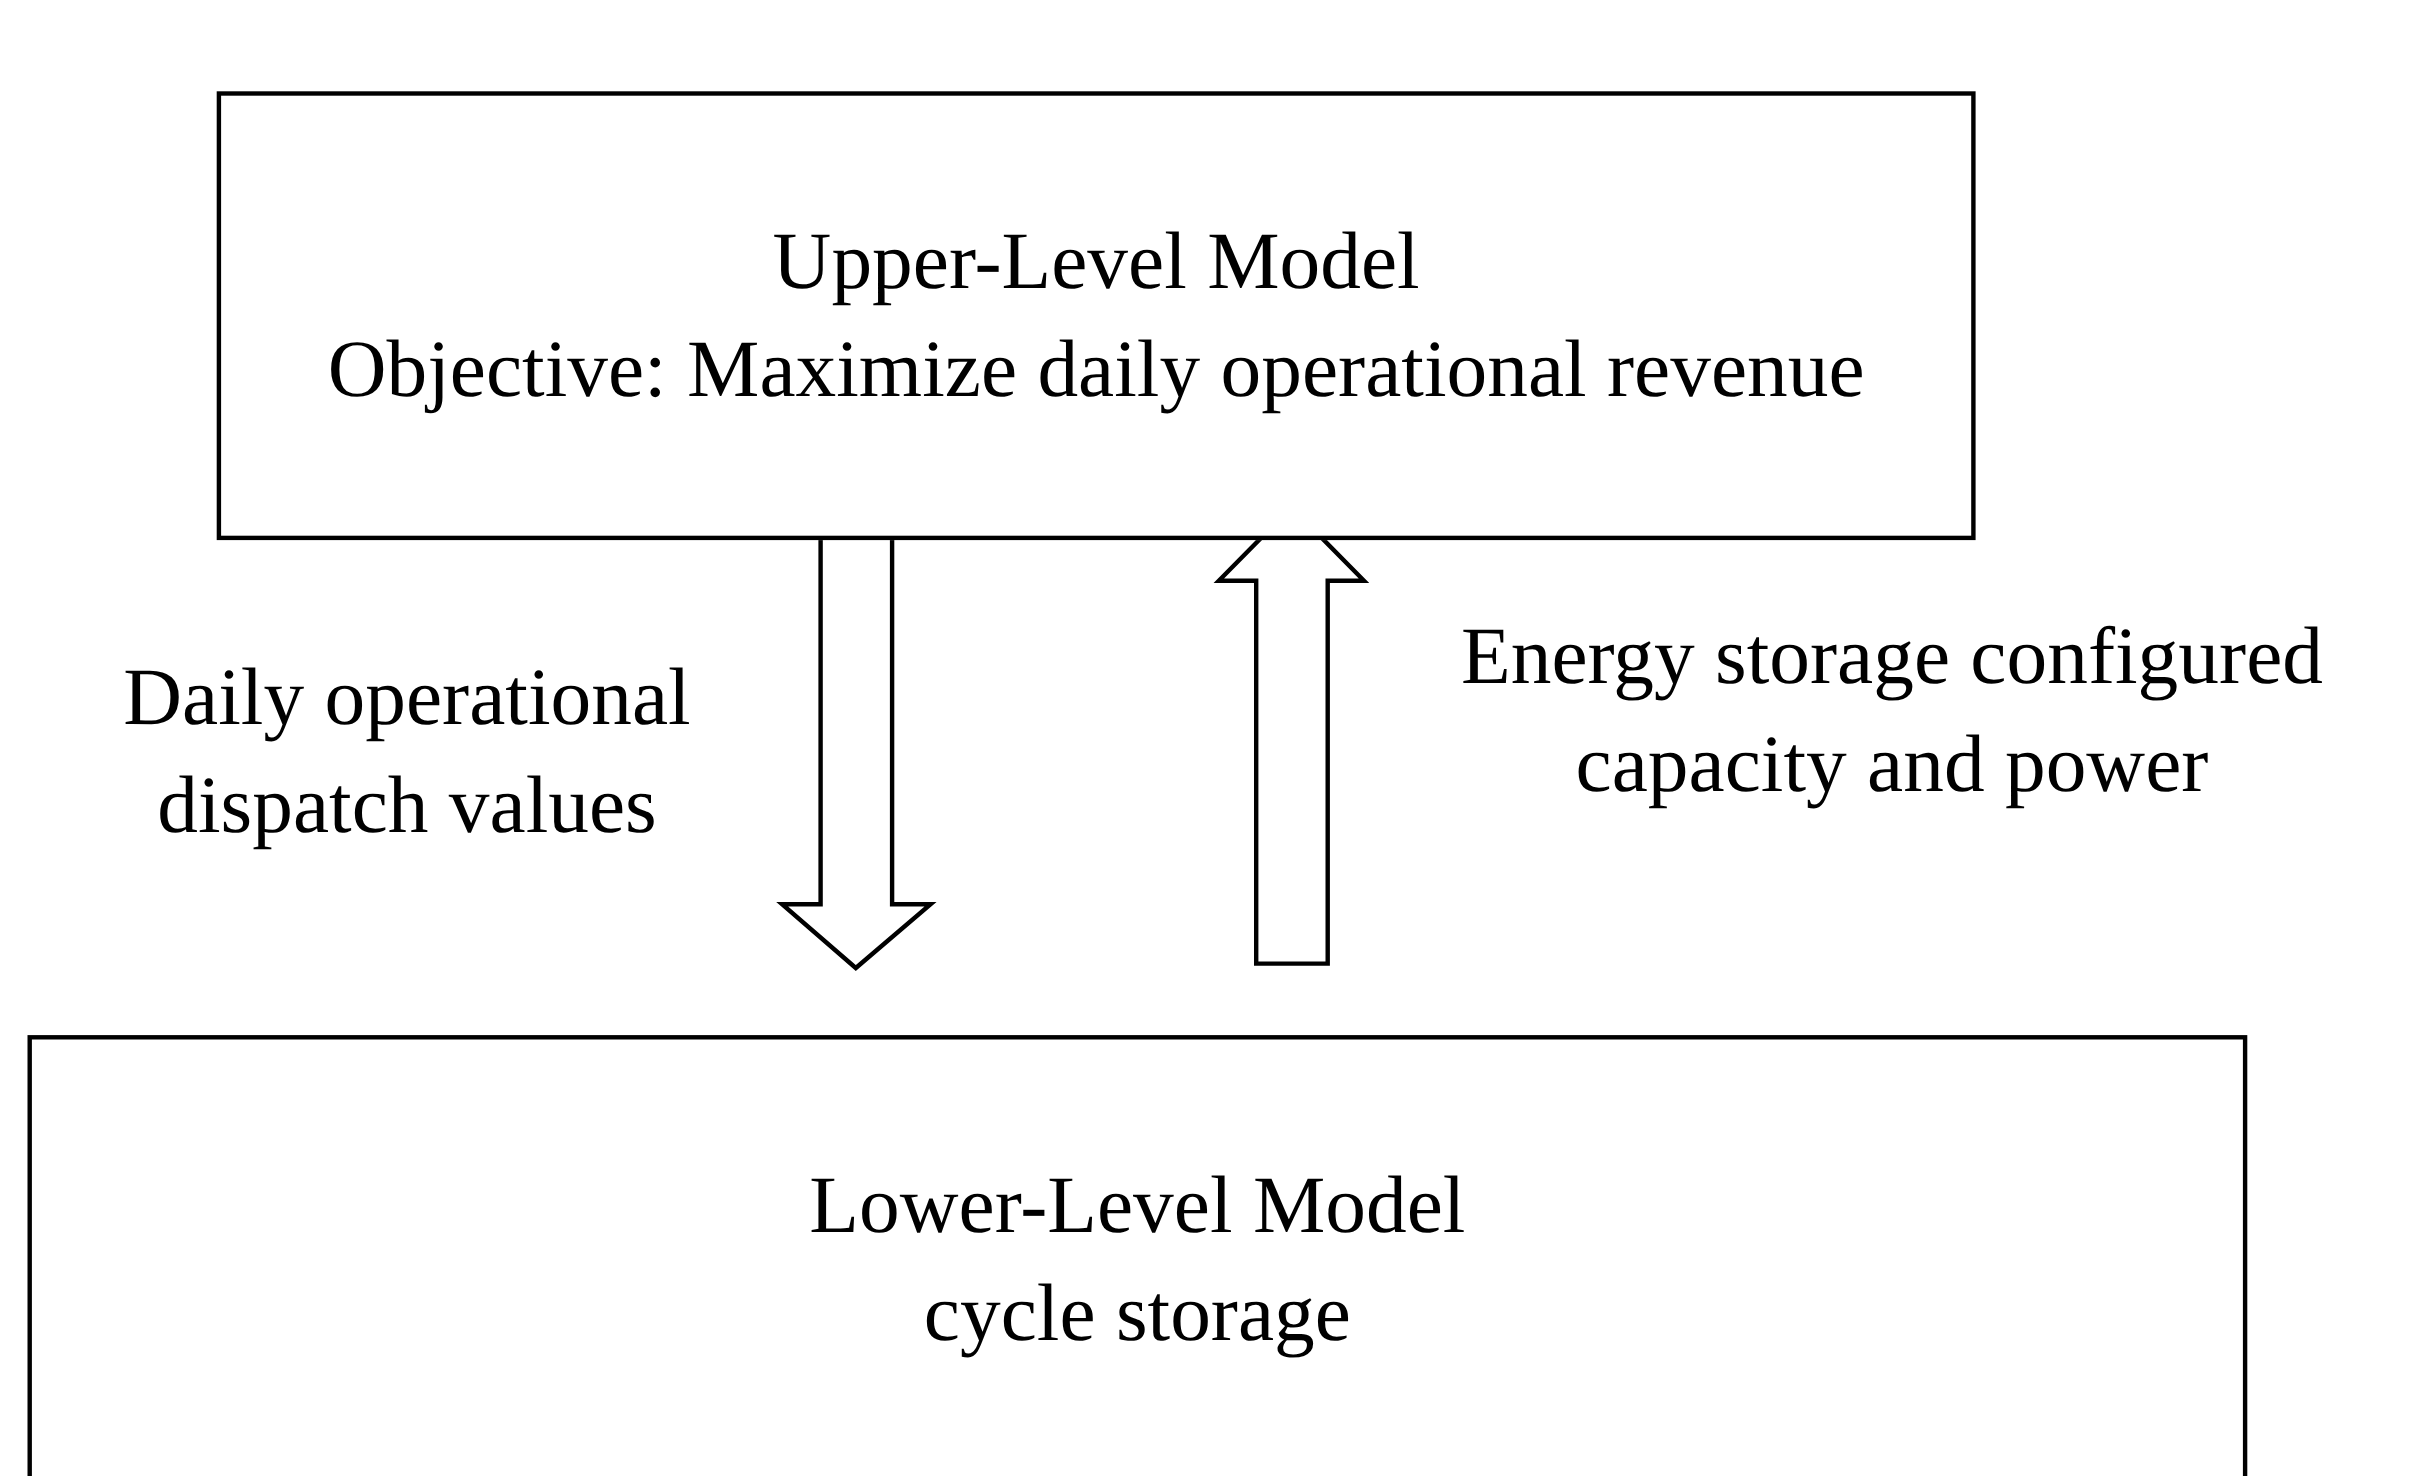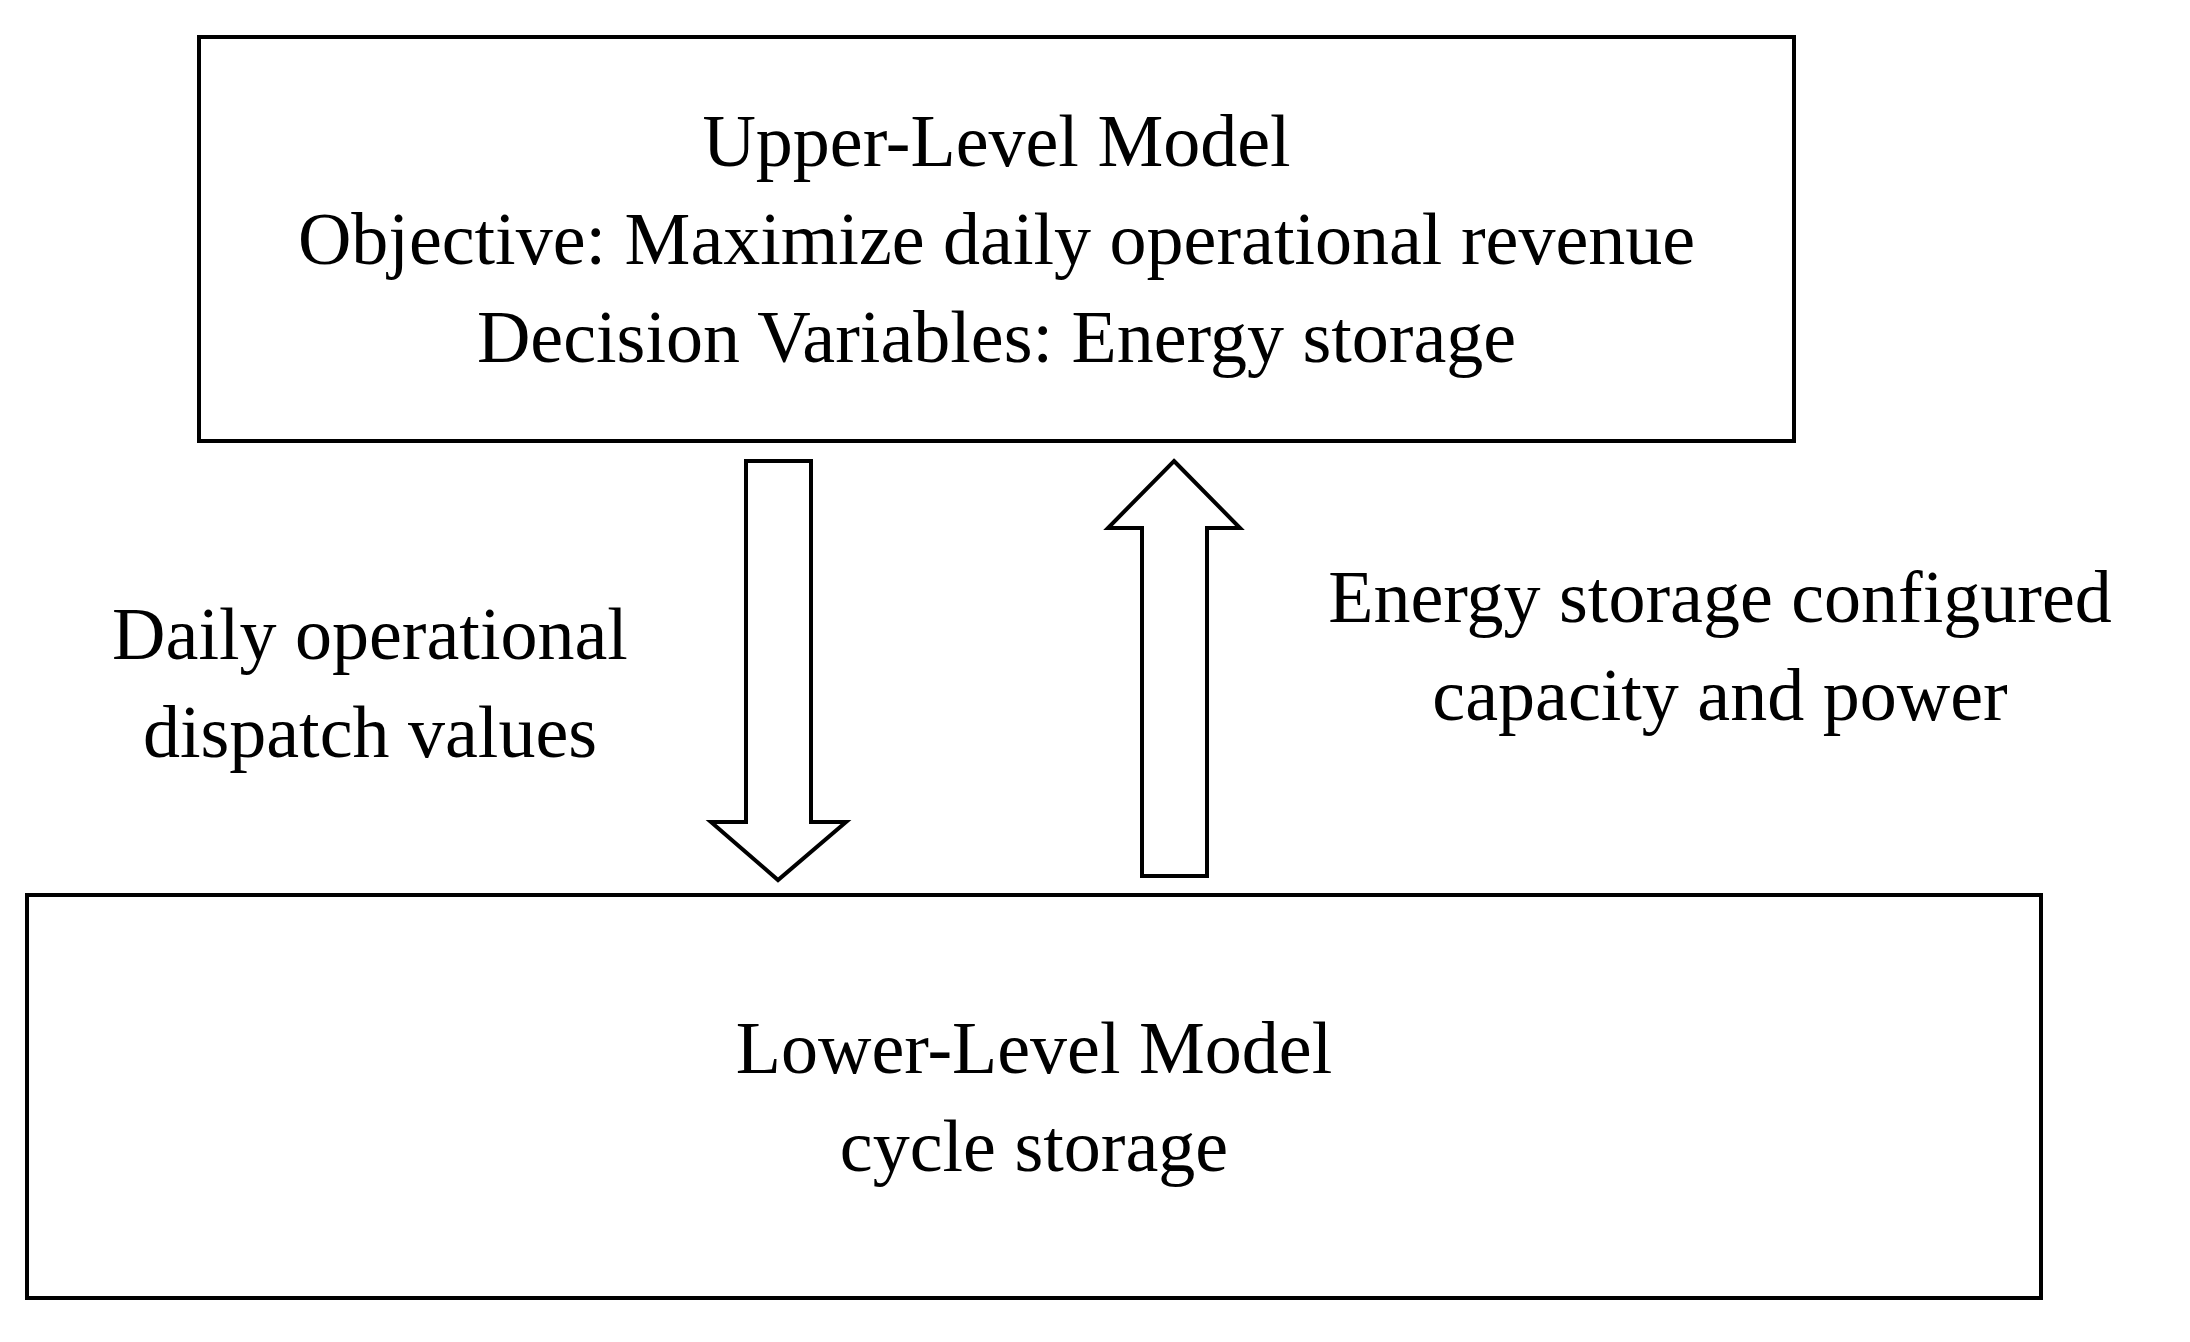--- a/index.html
+++ b/index.html
@@ -18,20 +18,21 @@
   }
   .model-box {
     position: absolute;
     border: 4px solid #000000;
     background: #ffffff;
     box-sizing: border-box;
     display: flex;
     flex-direction: column;
     justify-content: center;
     align-items: center;
+    margin-top: 48px;
   }
   #upper-box {
     left: 197px;
     top: 35px;
     width: 1599px;
     height: 408px;
   }
   #lower-box {
     left: 25px;
     top: 893px;
@@ -83,21 +84,20 @@
 <div id="diagram">
 
   <svg id="arrow-layer" viewBox="0 0 2190 1342" xmlns="http://www.w3.org/2000/svg" aria-hidden="true">
     <polygon class="block-arrow" points="746,461 811,461 811,822 846,822 778,880 711,822 746,822"></polygon>
     <polygon class="block-arrow" points="1174,461 1240,528 1207,528 1207,876 1142,876 1142,528 1108,528"></polygon>
   </svg>
 
   <div class="model-box" id="upper-box">
     <div class="box-line">Upper-Level Model</div>
     <div class="box-line">Objective: Maximize daily operational revenue</div>
-    <div class="box-line">Decision Variables: Energy storage</div>
   </div>
 
   <div class="model-box" id="lower-box">
     <div class="box-line">Lower-Level Model</div>
     <div class="box-line">cycle storage</div>
   </div>
 
   <div class="flow-label" id="right-label">
     <div class="label-line">Energy storage configured</div>
     <div class="label-line">capacity and power</div>

